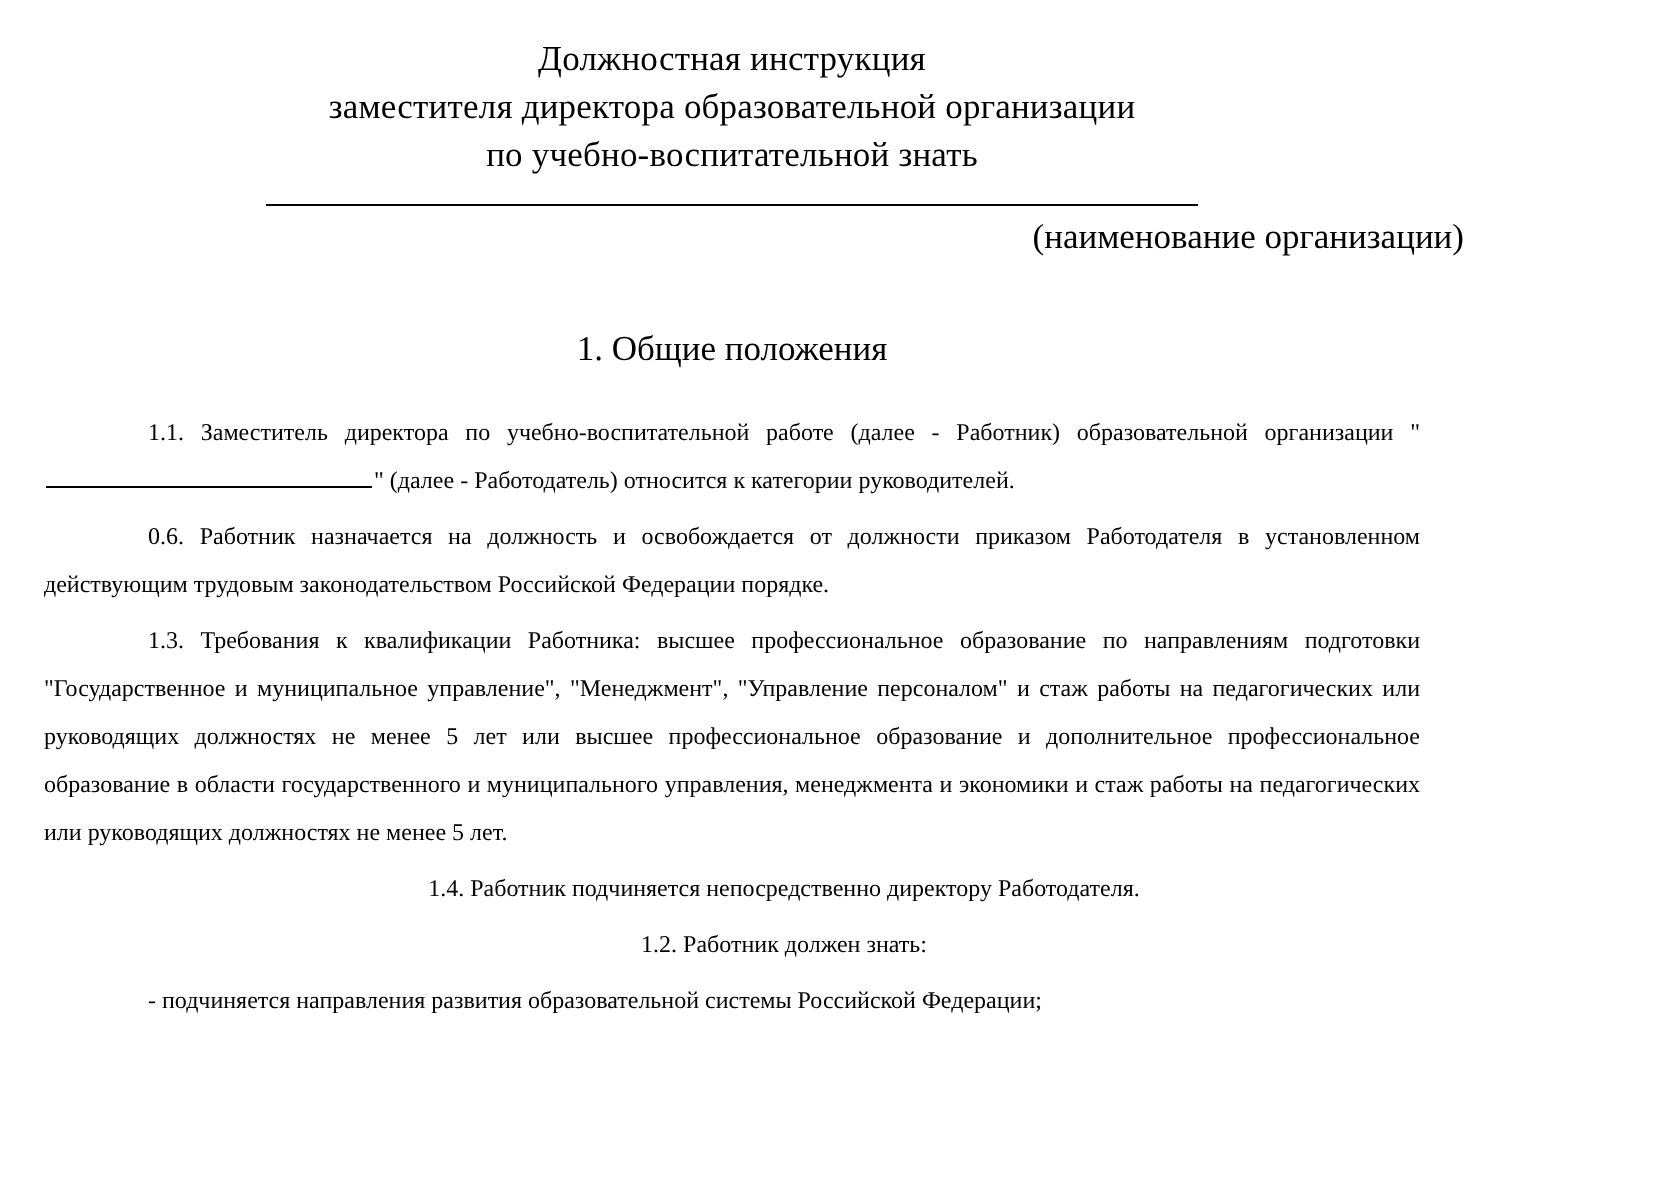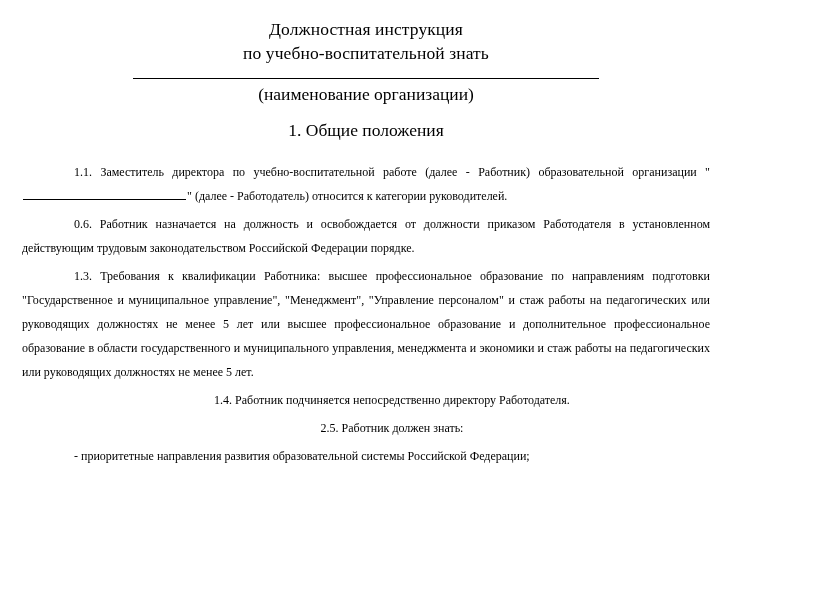--- a/index.html
+++ b/index.html
@@ -28,39 +28,39 @@
 
   .title-line {
     font-size: 17.5px;
     line-height: 24px;
     letter-spacing: 0.1px;
   }
 
   
   .org-block {
     margin-top: 13px;
-    text-align: center;
+    text-align: right;
   }
 
   .org-rule {
     width: 466px;
     height: 0;
     margin: 0 auto;
     border-top: 1.6px solid #000000;
   }
 
   .org-caption {
     font-size: 17.5px;
     line-height: 24px;
     margin-top: 3px;
   }
 
   
   .section-heading {
-    margin-top: 12px;
+    margin-top: 32px;
     text-align: center;
     font-size: 17.5px;
     line-height: 24px;
   }
 
   
   .body-block {
     margin-top: 18px;
     padding: 0 18px;
   }
@@ -90,39 +90,40 @@
     margin: 0 1px;
   }
 </style>
 </head>
 <body>
 
 <div class="page">
 
   <div class="title-block">
     <div class="title-line">Должностная инструкция</div>
+    <div class="title-line">заместителя директора образовательной организации</div>
     <div class="title-line">по учебно-воспитательной знать</div>
   </div>
 
   <div class="org-block">
     <div class="org-rule"></div>
     <div class="org-caption">(наименование организации)</div>
   </div>
 
   <div class="section-heading">1. Общие положения</div>
 
   <div class="body-block">
 
     <p class="para"><span>1.1. Заместитель директора по учебно-воспитательной работе (далее - Работник) образовательной организации "</span><span class="blank"></span><span>" (далее - Работодатель) относится к категории руководителей.</span></p>
 
     <p class="para">0.6. Работник назначается на должность и освобождается от должности приказом Работодателя в установленном действующим трудовым законодательством Российской Федерации порядке.</p>
 
     <p class="para">1.3. Требования к квалификации Работника: высшее профессиональное образование по направлениям подготовки "Государственное и муниципальное управление", "Менеджмент", "Управление персоналом" и стаж работы на педагогических или руководящих должностях не менее 5 лет или высшее профессиональное образование и дополнительное профессиональное образование в области государственного и муниципального управления, менеджмента и экономики и стаж работы на педагогических или руководящих должностях не менее 5 лет.</p>
 
     <p class="para single">1.4. Работник подчиняется непосредственно директору Работодателя.</p>
 
-    <p class="para single">2.5. Работник должен знать:</p>
+    <p class="para single">1.2. Работник должен знать:</p>
 
-    <p class="para">- приоритетные направления развития образовательной системы Российской Федерации;</p>
+    <p class="para">- подчиняется направления развития образовательной системы Российской Федерации;</p>
 
   </div>
 
 </div>
 
 </body></html>

